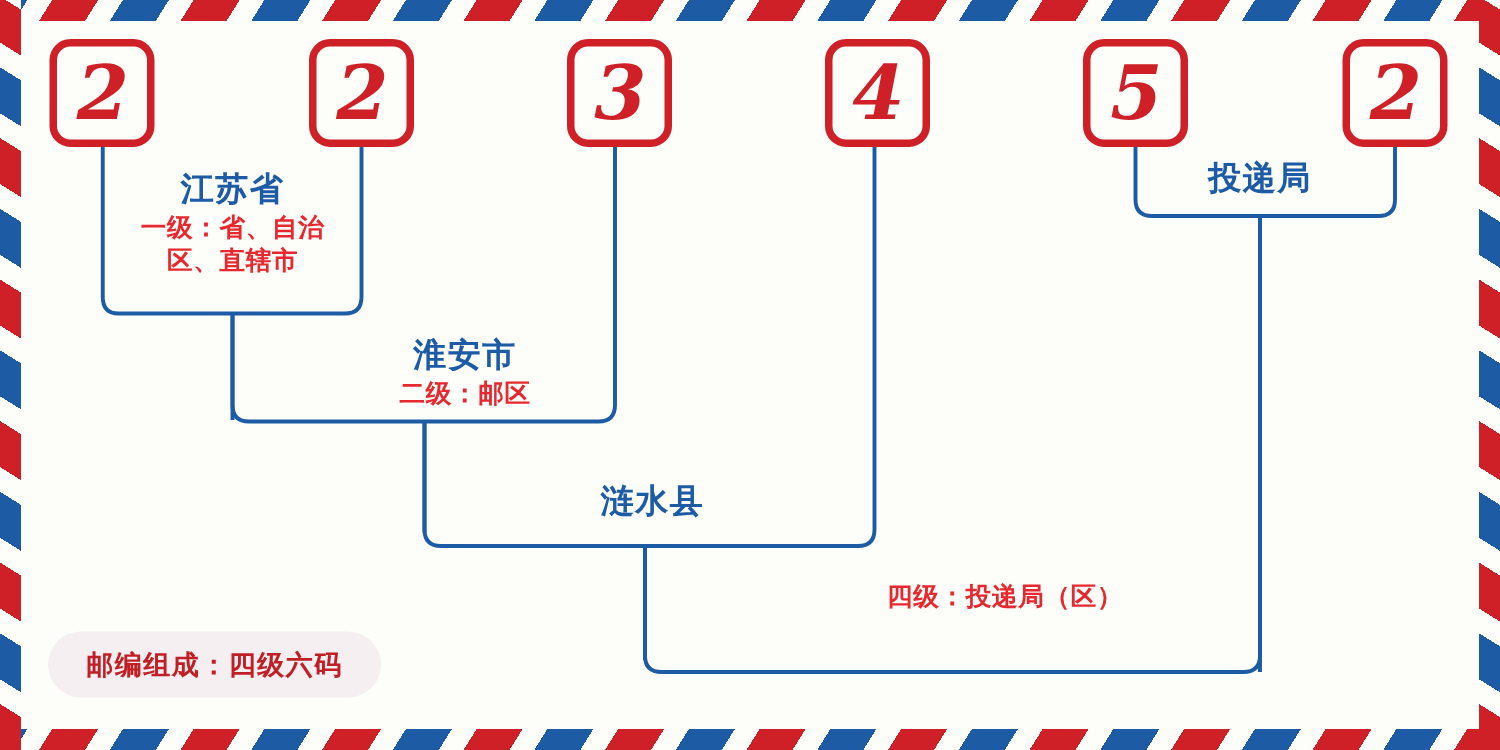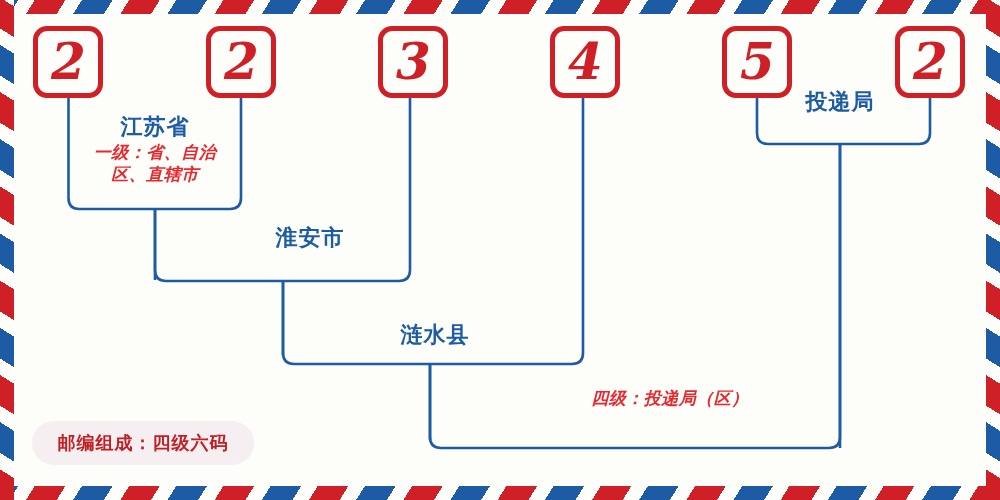--- a/index.html
+++ b/index.html
@@ -97,21 +97,20 @@
     line-height: 1.25;
     letter-spacing: 1px;
   }
   .label-sub {
     color: #e8282f;
     font-family: "DejaVu Sans", sans-serif;
     font-weight: bold;
     font-size: 17px;
     line-height: 1.3;
     letter-spacing: 0.5px;
-    font-style: italic;
   }
   .label-sub.wrap { white-space: normal; width: 152px; }
 
   
   #footer-tag {
     position: absolute;
     left: 32px;
     top: 421px;
     width: 222px;
     height: 44px;
@@ -178,31 +177,32 @@
     </g>
   </svg>
 
   <div class="label-group" style="left:79px; top:113px; width:152px;">
     <div class="label-title">江苏省</div>
     <div class="label-sub wrap">一级：省、自治区、直辖市</div>
   </div>
 
   <div class="label-group" style="left:180px; top:224px; width:260px;">
     <div class="label-title">淮安市</div>
+    <div class="label-sub">二级：邮区</div>
   </div>
 
   <div class="label-group" style="left:300px; top:321px; width:270px;">
     <div class="label-title">涟水县</div>
   </div>
 
   <div class="label-group" style="left:505px; top:387px; width:330px;">
     <div class="label-sub">四级：投递局（区）</div>
   </div>
 
-  <div class="label-group" style="left:765px; top:88px; width:150px;">
+  <div class="label-group" style="left:765px; top:106px; width:150px;">
     <div class="label-title">投递局</div>
   </div>
 
   <div id="footer-tag">
     <span id="footer-tag-text">邮编组成：四级六码</span>
   </div>
 
 </div>
 
 </body></html>

